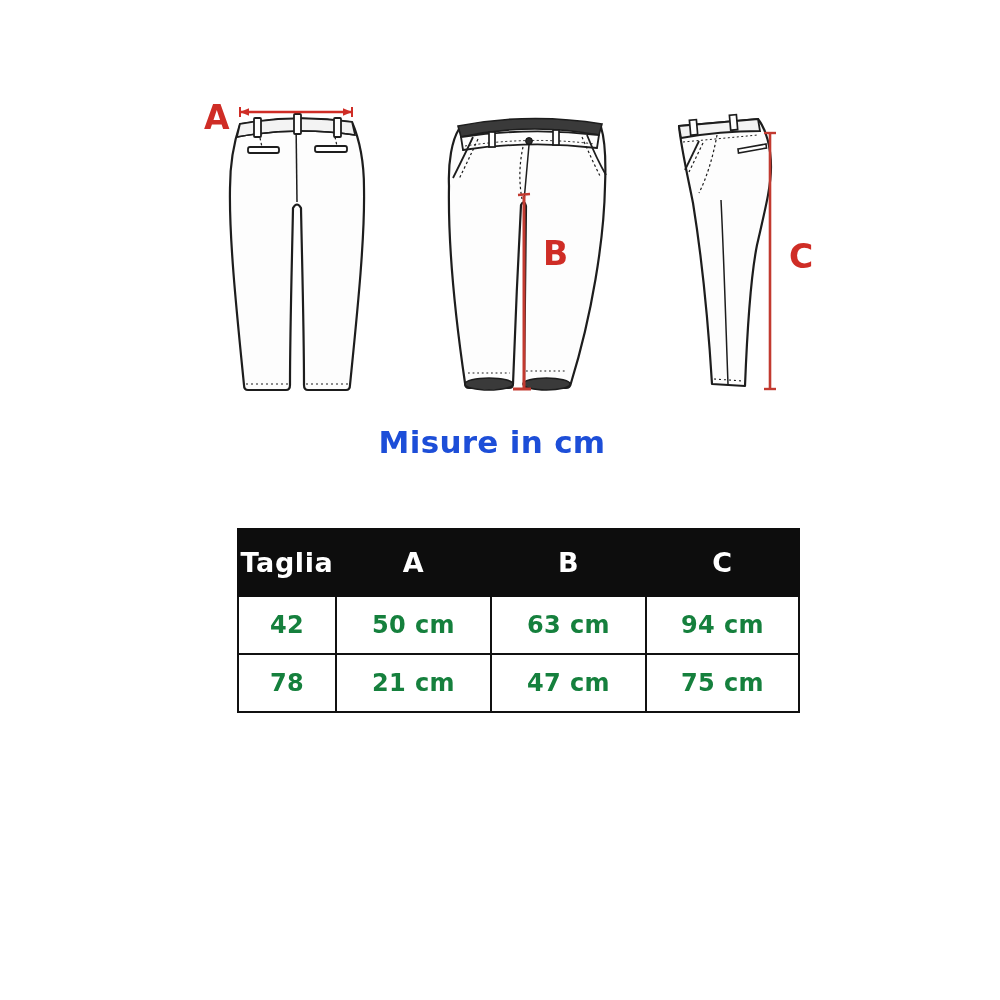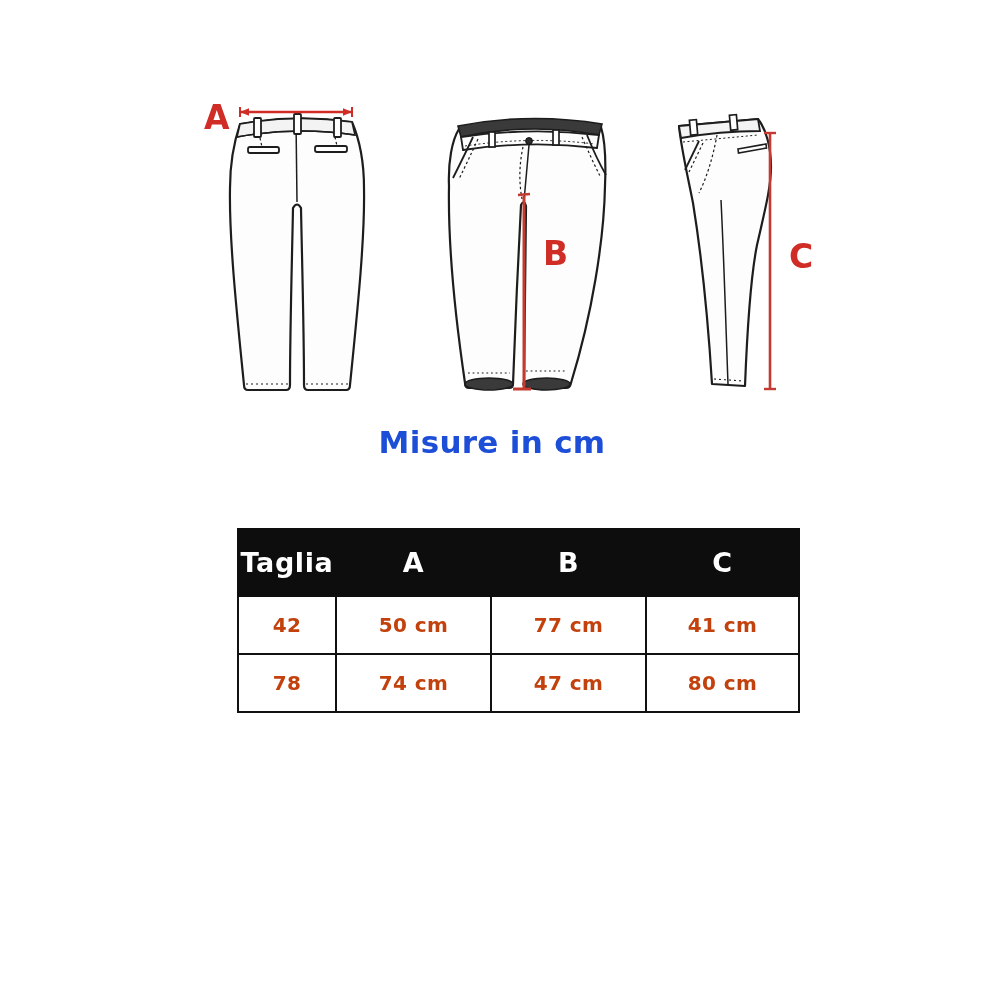--- a/index.html
+++ b/index.html
@@ -40,23 +40,23 @@
     height:63px;
     font-size:27px;
     font-weight:800;
     letter-spacing:0.6px;
     border:2px solid #0d0d0d;
     text-align:center;
     vertical-align:middle;
   }
   table.size-table td{
     height:54px;
-    font-size:20px;
+    font-size:24px;
     font-weight:700;
-    color:#c2410c;
+    color:#15803d;
     letter-spacing:0.4px;
     border:2px solid #111111;
     text-align:center;
     vertical-align:middle;
     background:#ffffff;
   }
 </style>
 </head>
 <body>
 
@@ -193,25 +193,25 @@
         <th>Taglia</th>
         <th>A</th>
         <th>B</th>
         <th>C</th>
       </tr>
     </thead>
     <tbody>
       <tr>
         <td>42</td>
         <td>50 cm</td>
-        <td>77 cm</td>
-        <td>41 cm</td>
+        <td>63 cm</td>
+        <td>94 cm</td>
       </tr>
       <tr>
         <td>78</td>
-        <td>74 cm</td>
+        <td>21 cm</td>
         <td>47 cm</td>
-        <td>80 cm</td>
+        <td>75 cm</td>
       </tr>
     </tbody>
   </table>
 
 </div>
 
 </body></html>

